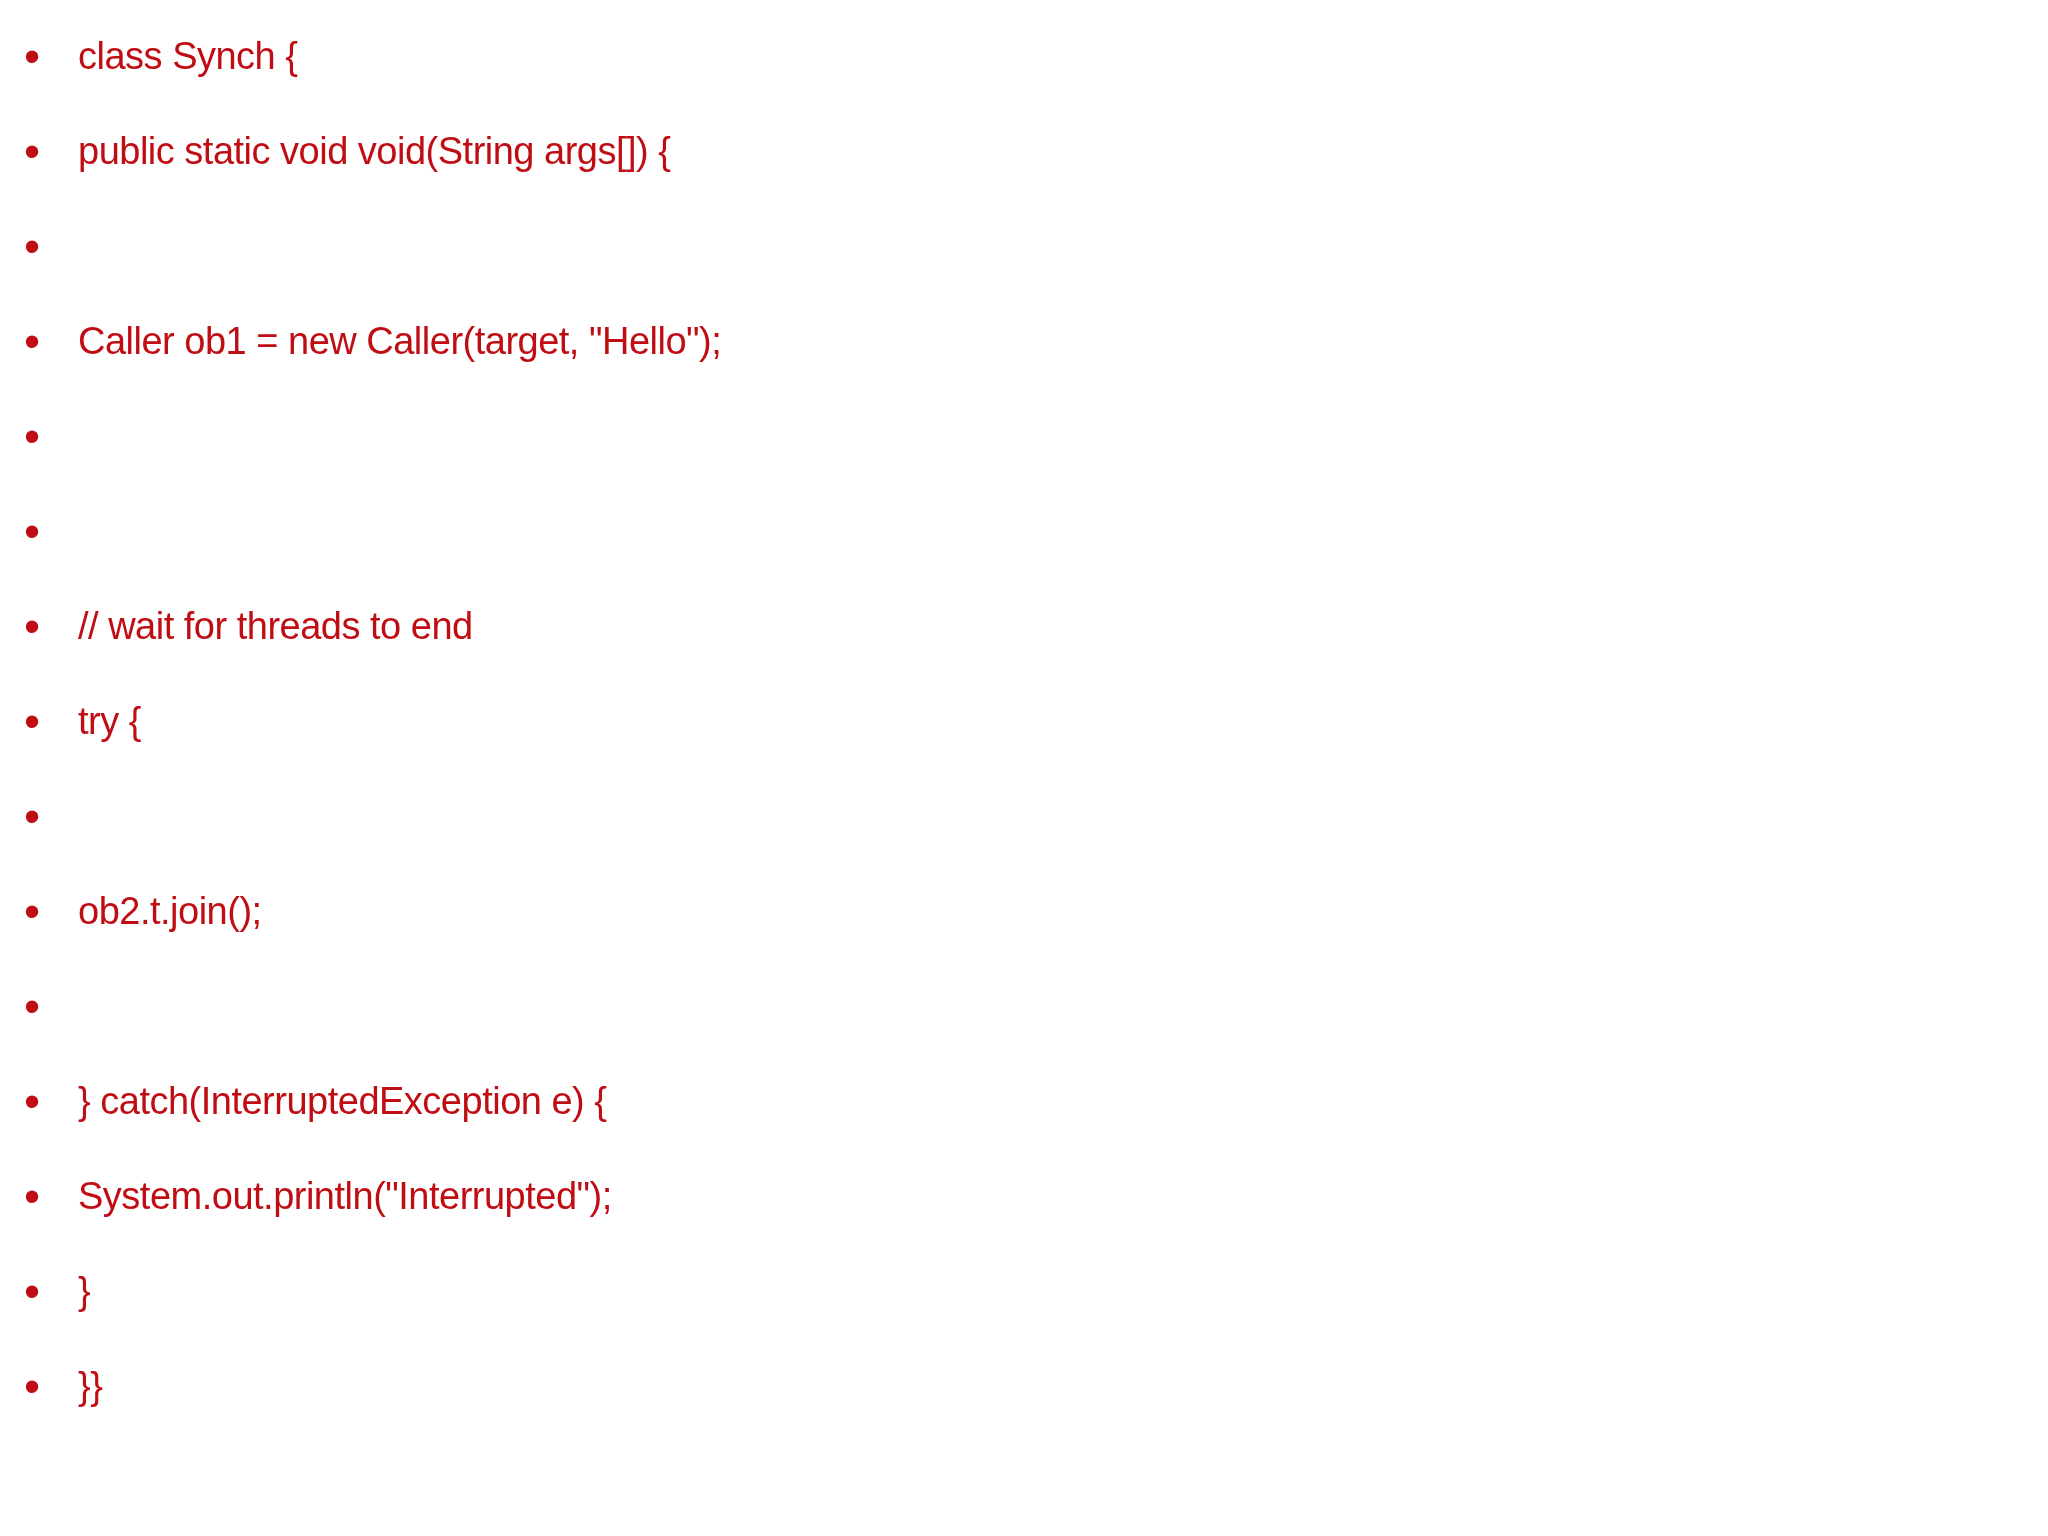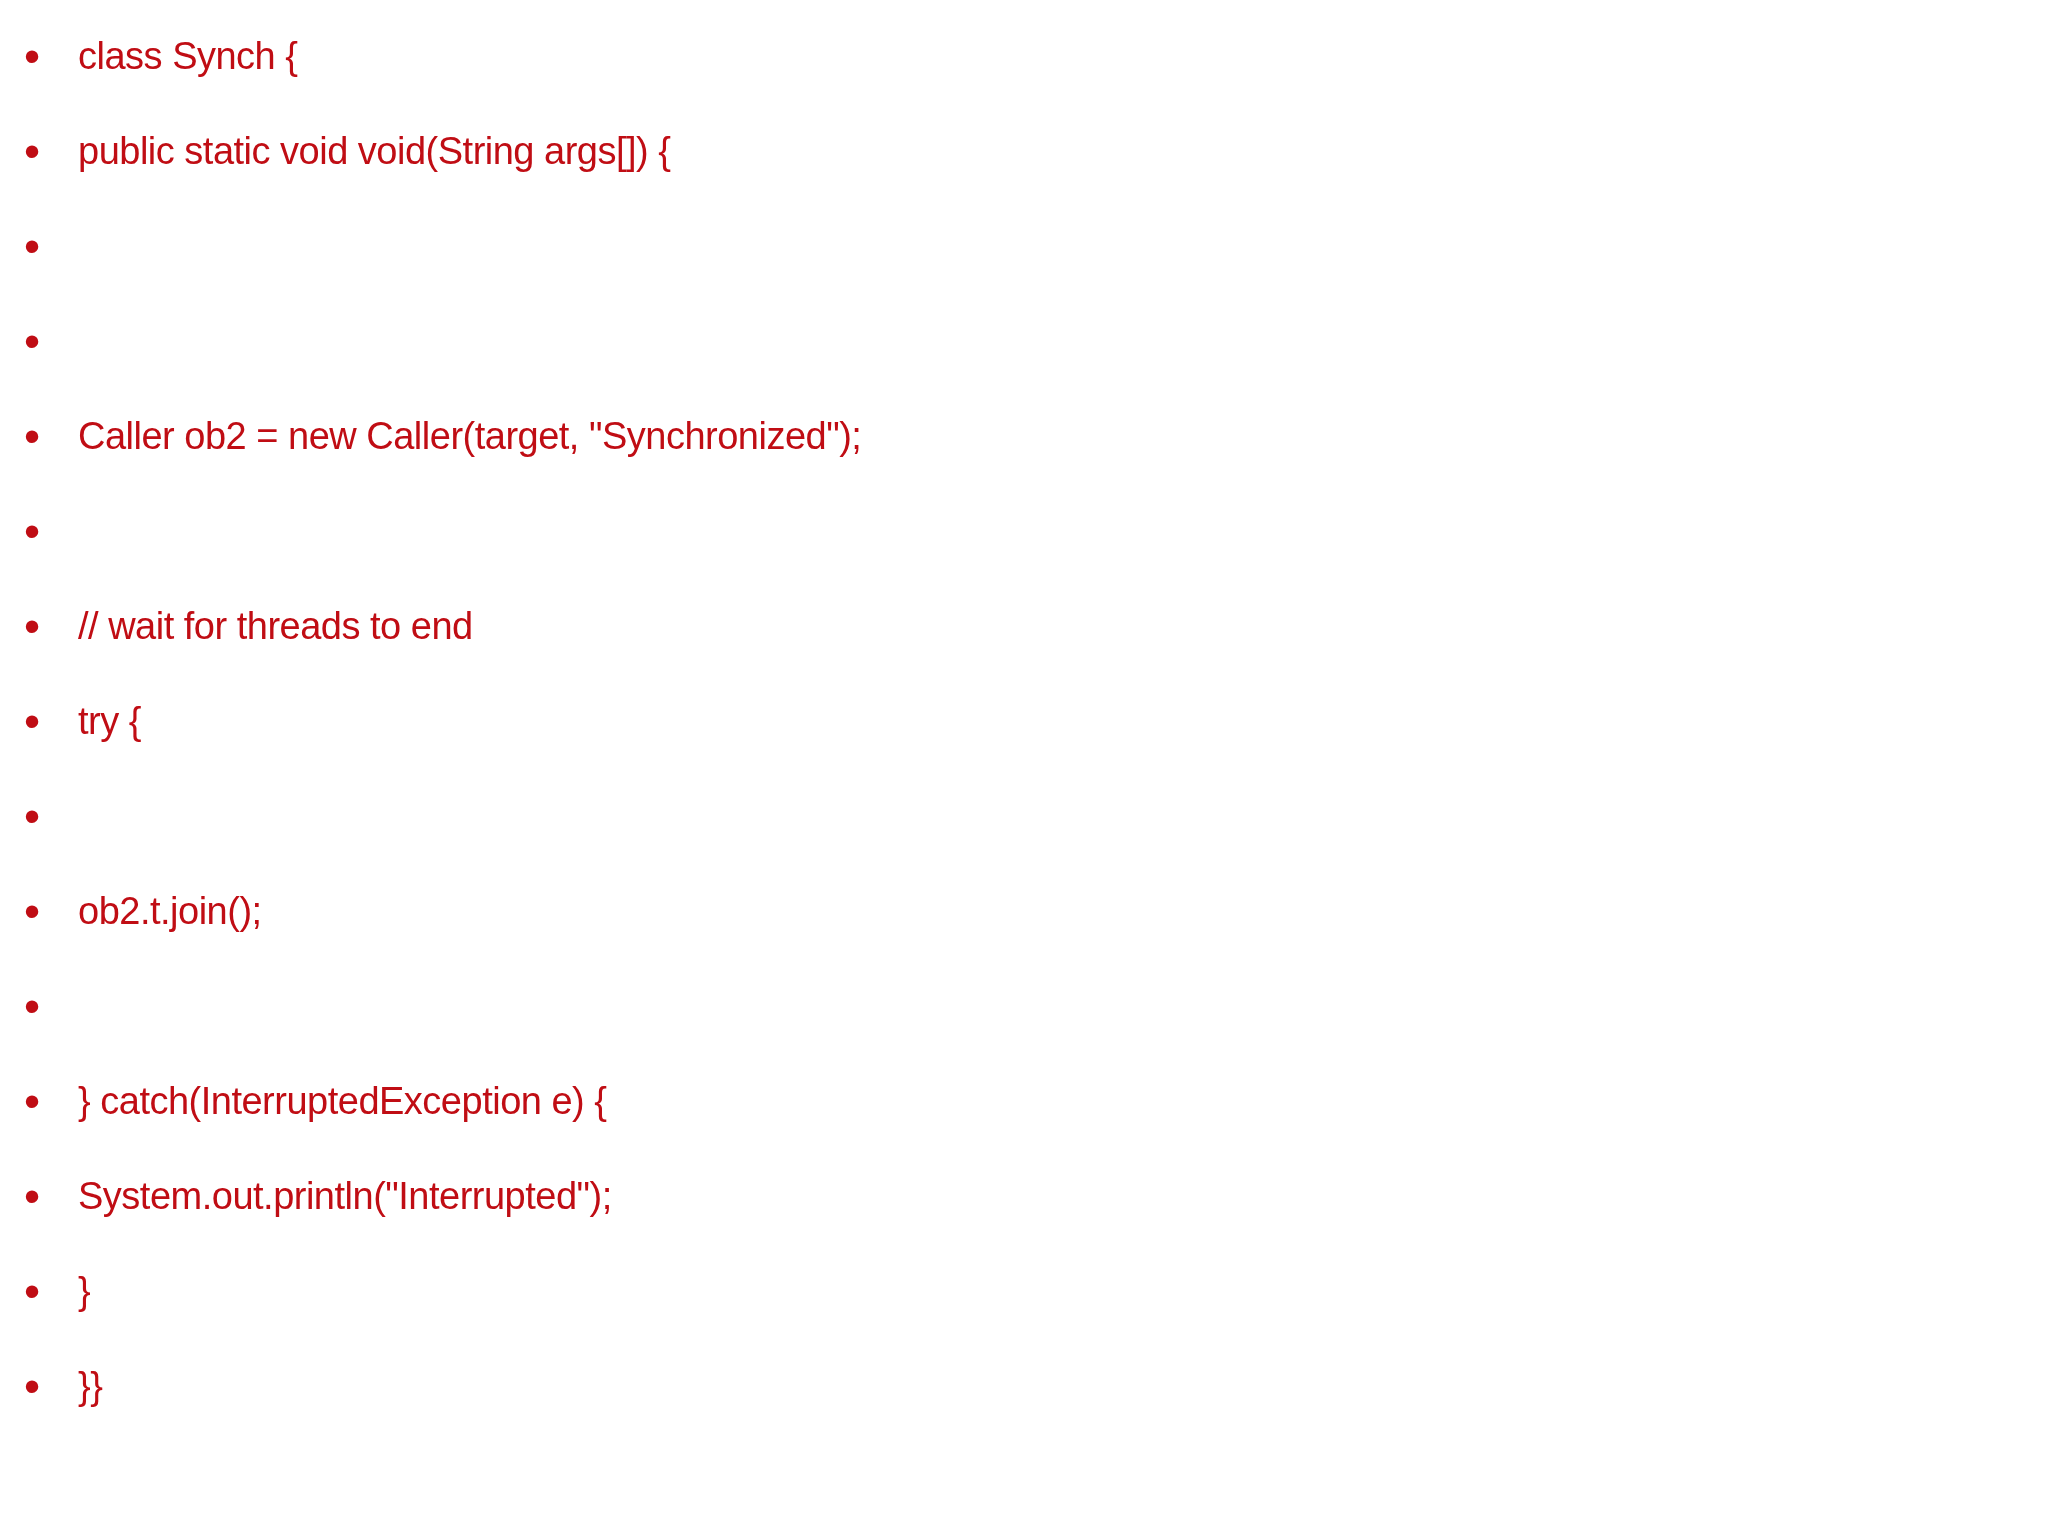--- a/index.html
+++ b/index.html
@@ -45,22 +45,22 @@
   }
 </style>
 </head>
 <body>
 
 <div class="slide" style="background: rgb(255, 255, 255);">
   <ul class="code-list">
     <li style="color: rgb(192, 13, 20);"><span class="bullet">•</span><span class="line-text">class Synch {</span></li>
     <li style="color: rgb(192, 13, 20);"><span class="bullet">•</span><span class="line-text">public static void void(String args[]) {</span></li>
     <li style="color: rgb(192, 13, 20);"><span class="bullet">•</span></li>
+    <li style="color: rgb(192, 13, 20);"><span class="bullet">•</span><span class="line-text">Caller ob1 = new Caller(target, "Hello");</span></li>
     <li style="color: rgb(192, 13, 20);"><span class="bullet">•</span></li>
-    <li style="color: rgb(192, 13, 20);"><span class="bullet">•</span><span class="line-text">Caller ob2 = new Caller(target, "Synchronized");</span></li>
     <li style="color: rgb(192, 13, 20);"><span class="bullet">•</span></li>
     <li style="color: rgb(192, 13, 20);"><span class="bullet">•</span><span class="line-text">// wait for threads to end</span></li>
     <li style="color: rgb(192, 13, 20);"><span class="bullet">•</span><span class="line-text">try {</span></li>
     <li style="color: rgb(192, 13, 20);"><span class="bullet">•</span></li>
     <li style="color: rgb(192, 13, 20);"><span class="bullet">•</span><span class="line-text">ob2.t.join();</span></li>
     <li style="color: rgb(192, 13, 20);"><span class="bullet">•</span></li>
     <li style="color: rgb(192, 13, 20);"><span class="bullet">•</span><span class="line-text">} catch(InterruptedException e) {</span></li>
     <li style="color: rgb(192, 13, 20);"><span class="bullet">•</span><span class="line-text">System.out.println("Interrupted");</span></li>
     <li style="color: rgb(192, 13, 20);"><span class="bullet">•</span><span class="line-text">}</span></li>
     <li style="color: rgb(192, 13, 20);"><span class="bullet">•</span><span class="line-text">}}</span></li>

